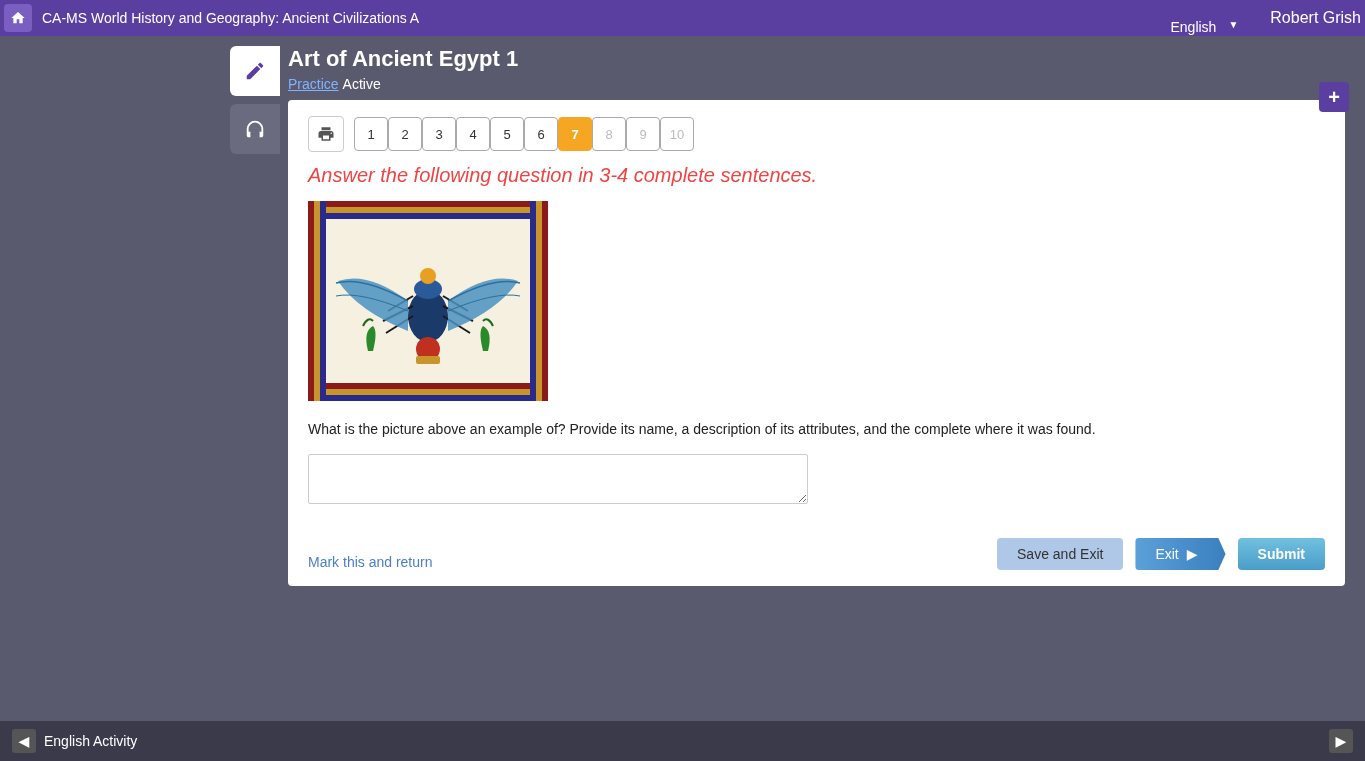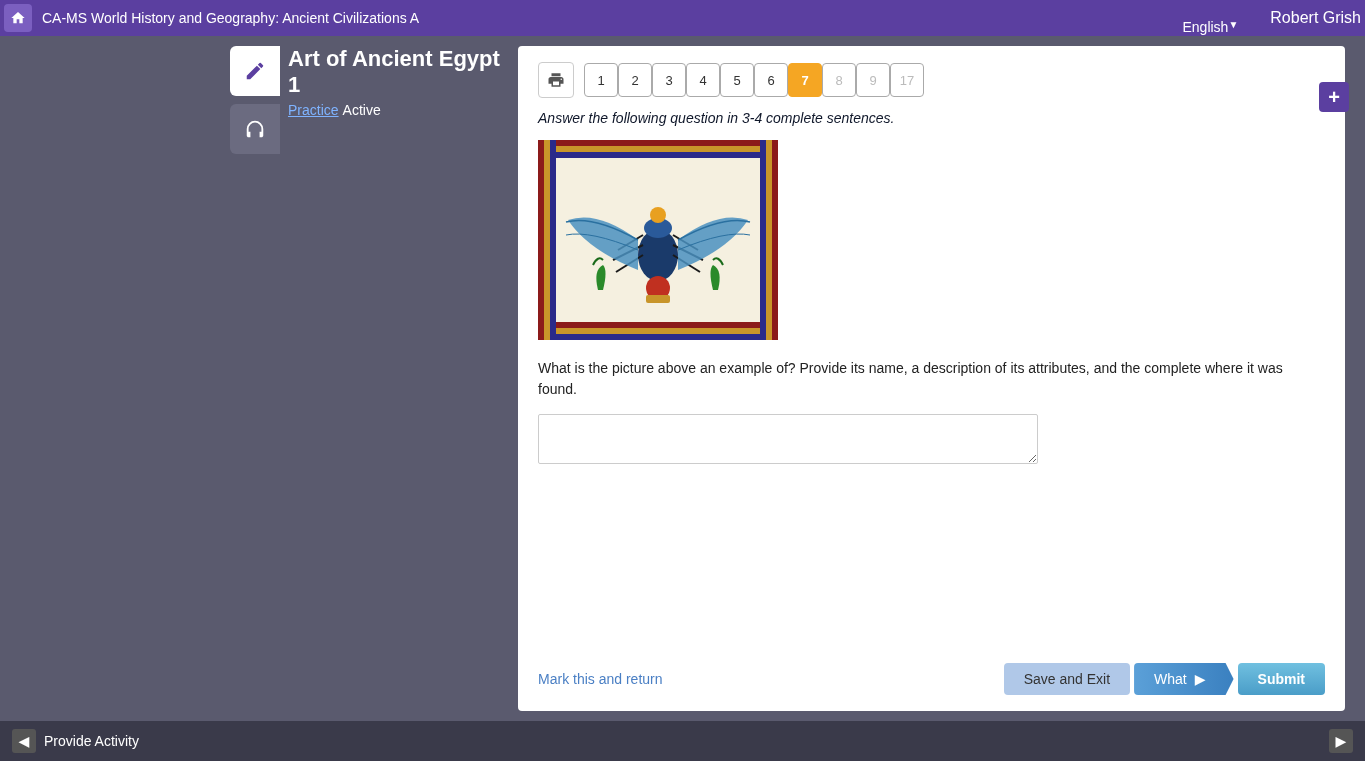--- a/index.html
+++ b/index.html
@@ -35,21 +35,21 @@
       display: flex;
       align-items: center;
       gap: 4px;
     }
     .lang-btn {
       background: transparent;
       border: none;
       color: white;
       font-size: 14px;
       cursor: pointer;
-      display: flex; align-items: flex-start; gap: 0; margin-top: 18px;
+      display: flex; align-items: flex-start; gap: 12px; margin-top: 18px;
     }
     .lang-arrow {
       font-size: 10px;
       color: white;
     }
     .user-name {
       color: white;
       font-size: 16px;
       margin-left: 28px;
     }
@@ -84,21 +84,21 @@
     .sidebar-btn svg { width: 22px; height: 22px; fill: white; }
     .sidebar-btn.active { background: white; }
     .sidebar-btn.active svg { fill: #5b3fa0; }
 
     
     .content-panel {
       flex: 1;
       background: #5a5a6e;
       padding: 10px 20px 10px 8px;
       display: flex;
-      flex-direction: row;
+      flex-direction: column;
     }
 
     
     .activity-header {
       margin-bottom: 8px;
     }
     .activity-title {
       font-size: 22px;
       font-weight: bold;
       color: white;
@@ -155,22 +155,22 @@
       background: #f5a623;
       border-color: #f5a623;
       color: white;
       font-weight: bold;
     }
     .page-btn.disabled {
       color: #bbb;
       cursor: default;
     }
     .instruction-text {
-      font-size: 14px;
-      color: #0f172a;
+      font-size: 20px;
+      color: #ef4444;
       margin-bottom: 14px;
       font-style: italic;
     }
     
     .question-text {
       font-size: 14px;
       color: #222;
       line-height: 1.5;
       margin-bottom: 14px;
     }
@@ -181,35 +181,35 @@
       border-radius: 2px;
       padding: 6px;
       font-size: 14px;
       resize: vertical;
       margin-bottom: 10px;
     }
 
     
     .footer-row {
       display: flex;
-      align-items: center;
+      align-items: flex-end;
       margin-top: 10px;
       padding-top: 10px;
       border-top: none;
     }
     .mark-link {
       color: #4a7fc4;
       font-size: 14px;
       text-decoration: none;
       cursor: pointer;
       flex: 1;
     }
     .footer-btns {
       display: flex;
-      gap: 4px;
+      gap: 12px;
       align-items: center;
     }
     .btn-save-exit {
       background: #b0c8e8;
       border: none;
       border-radius: 4px;
       padding: 8px 20px;
       font-size: 14px;
       color: #333;
       cursor: pointer;
@@ -348,21 +348,21 @@
 
         <button class="page-btn">1</button>
         <button class="page-btn">2</button>
         <button class="page-btn">3</button>
         <button class="page-btn">4</button>
         <button class="page-btn">5</button>
         <button class="page-btn">6</button>
         <button class="page-btn active">7</button>
         <button class="page-btn disabled">8</button>
         <button class="page-btn disabled">9</button>
-        <button class="page-btn disabled">17</button>
+        <button class="page-btn disabled">10</button>
       </div>
 
       <div class="question-body">
         <p class="instruction-text">Answer the following question in 3-4 complete sentences.</p>
 
         
         <div style="margin-bottom:14px;">
           <svg width="240" height="200" viewBox="0 0 240 200" xmlns="http://www.w3.org/2000/svg">
 
             <rect width="240" height="200" fill="#f5f0e0" stroke="#888" stroke-width="2"></rect>
@@ -418,34 +418,34 @@
         <p class="question-text">What is the picture above an example of? Provide its name, a description of its attributes, and the complete where it was found.</p>
 
         <textarea class="answer-input" placeholder="" style=""></textarea>
       </div>
 
       <div class="footer-row">
         <a class="mark-link">Mark this and return</a>
         <div class="footer-btns">
           <button class="btn-save-exit">Save and Exit</button>
           <button class="btn-next">
-            <span>What</span>
+            <span>Exit</span>
             <span style="margin-left:4px;">▶</span>
           </button>
           <button class="btn-submit">Submit</button>
         </div>
       </div>
 
     </div>
 
   </div>
 
   <div class="plus-btn">+</div>
 
 </div>
 
 <div class="bottom-bar">
   <div class="bottom-prev">
     <div class="nav-arrow">◀</div>
-    <span>Provide Activity</span>
+    <span>English Activity</span>
   </div>
   <div class="bottom-next-arrow">▶</div>
 </div>
 
 </body></html>

